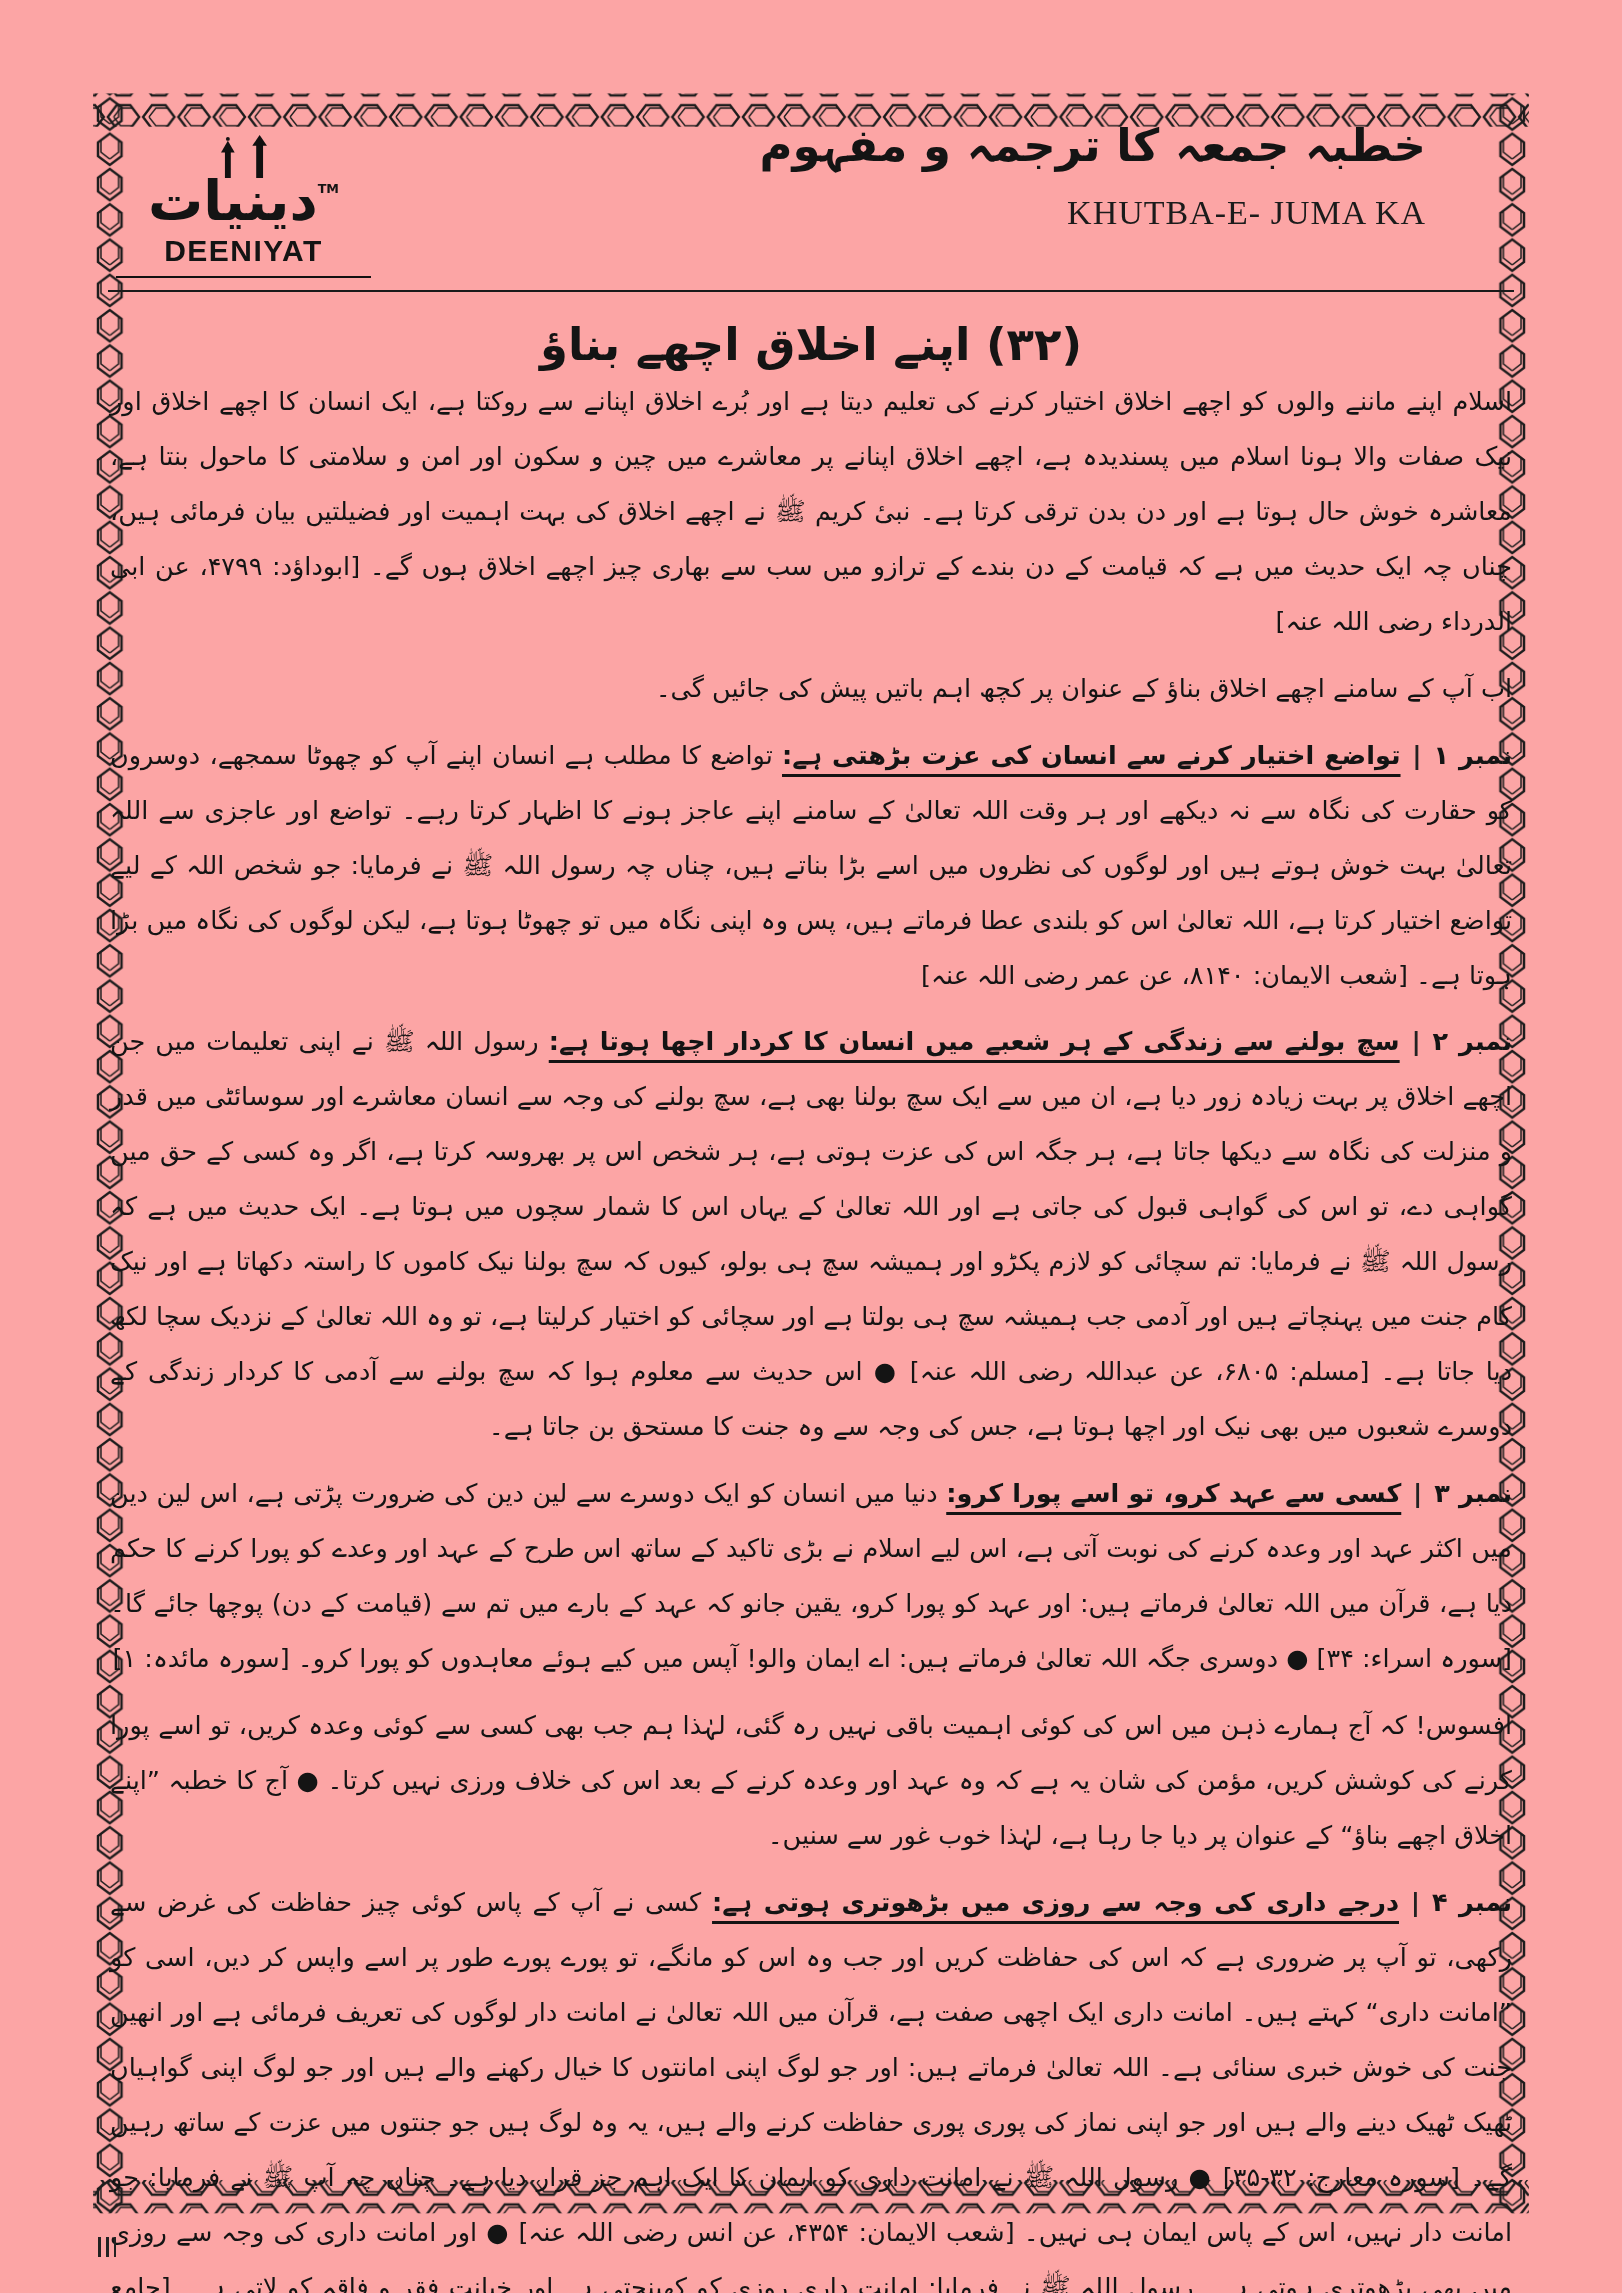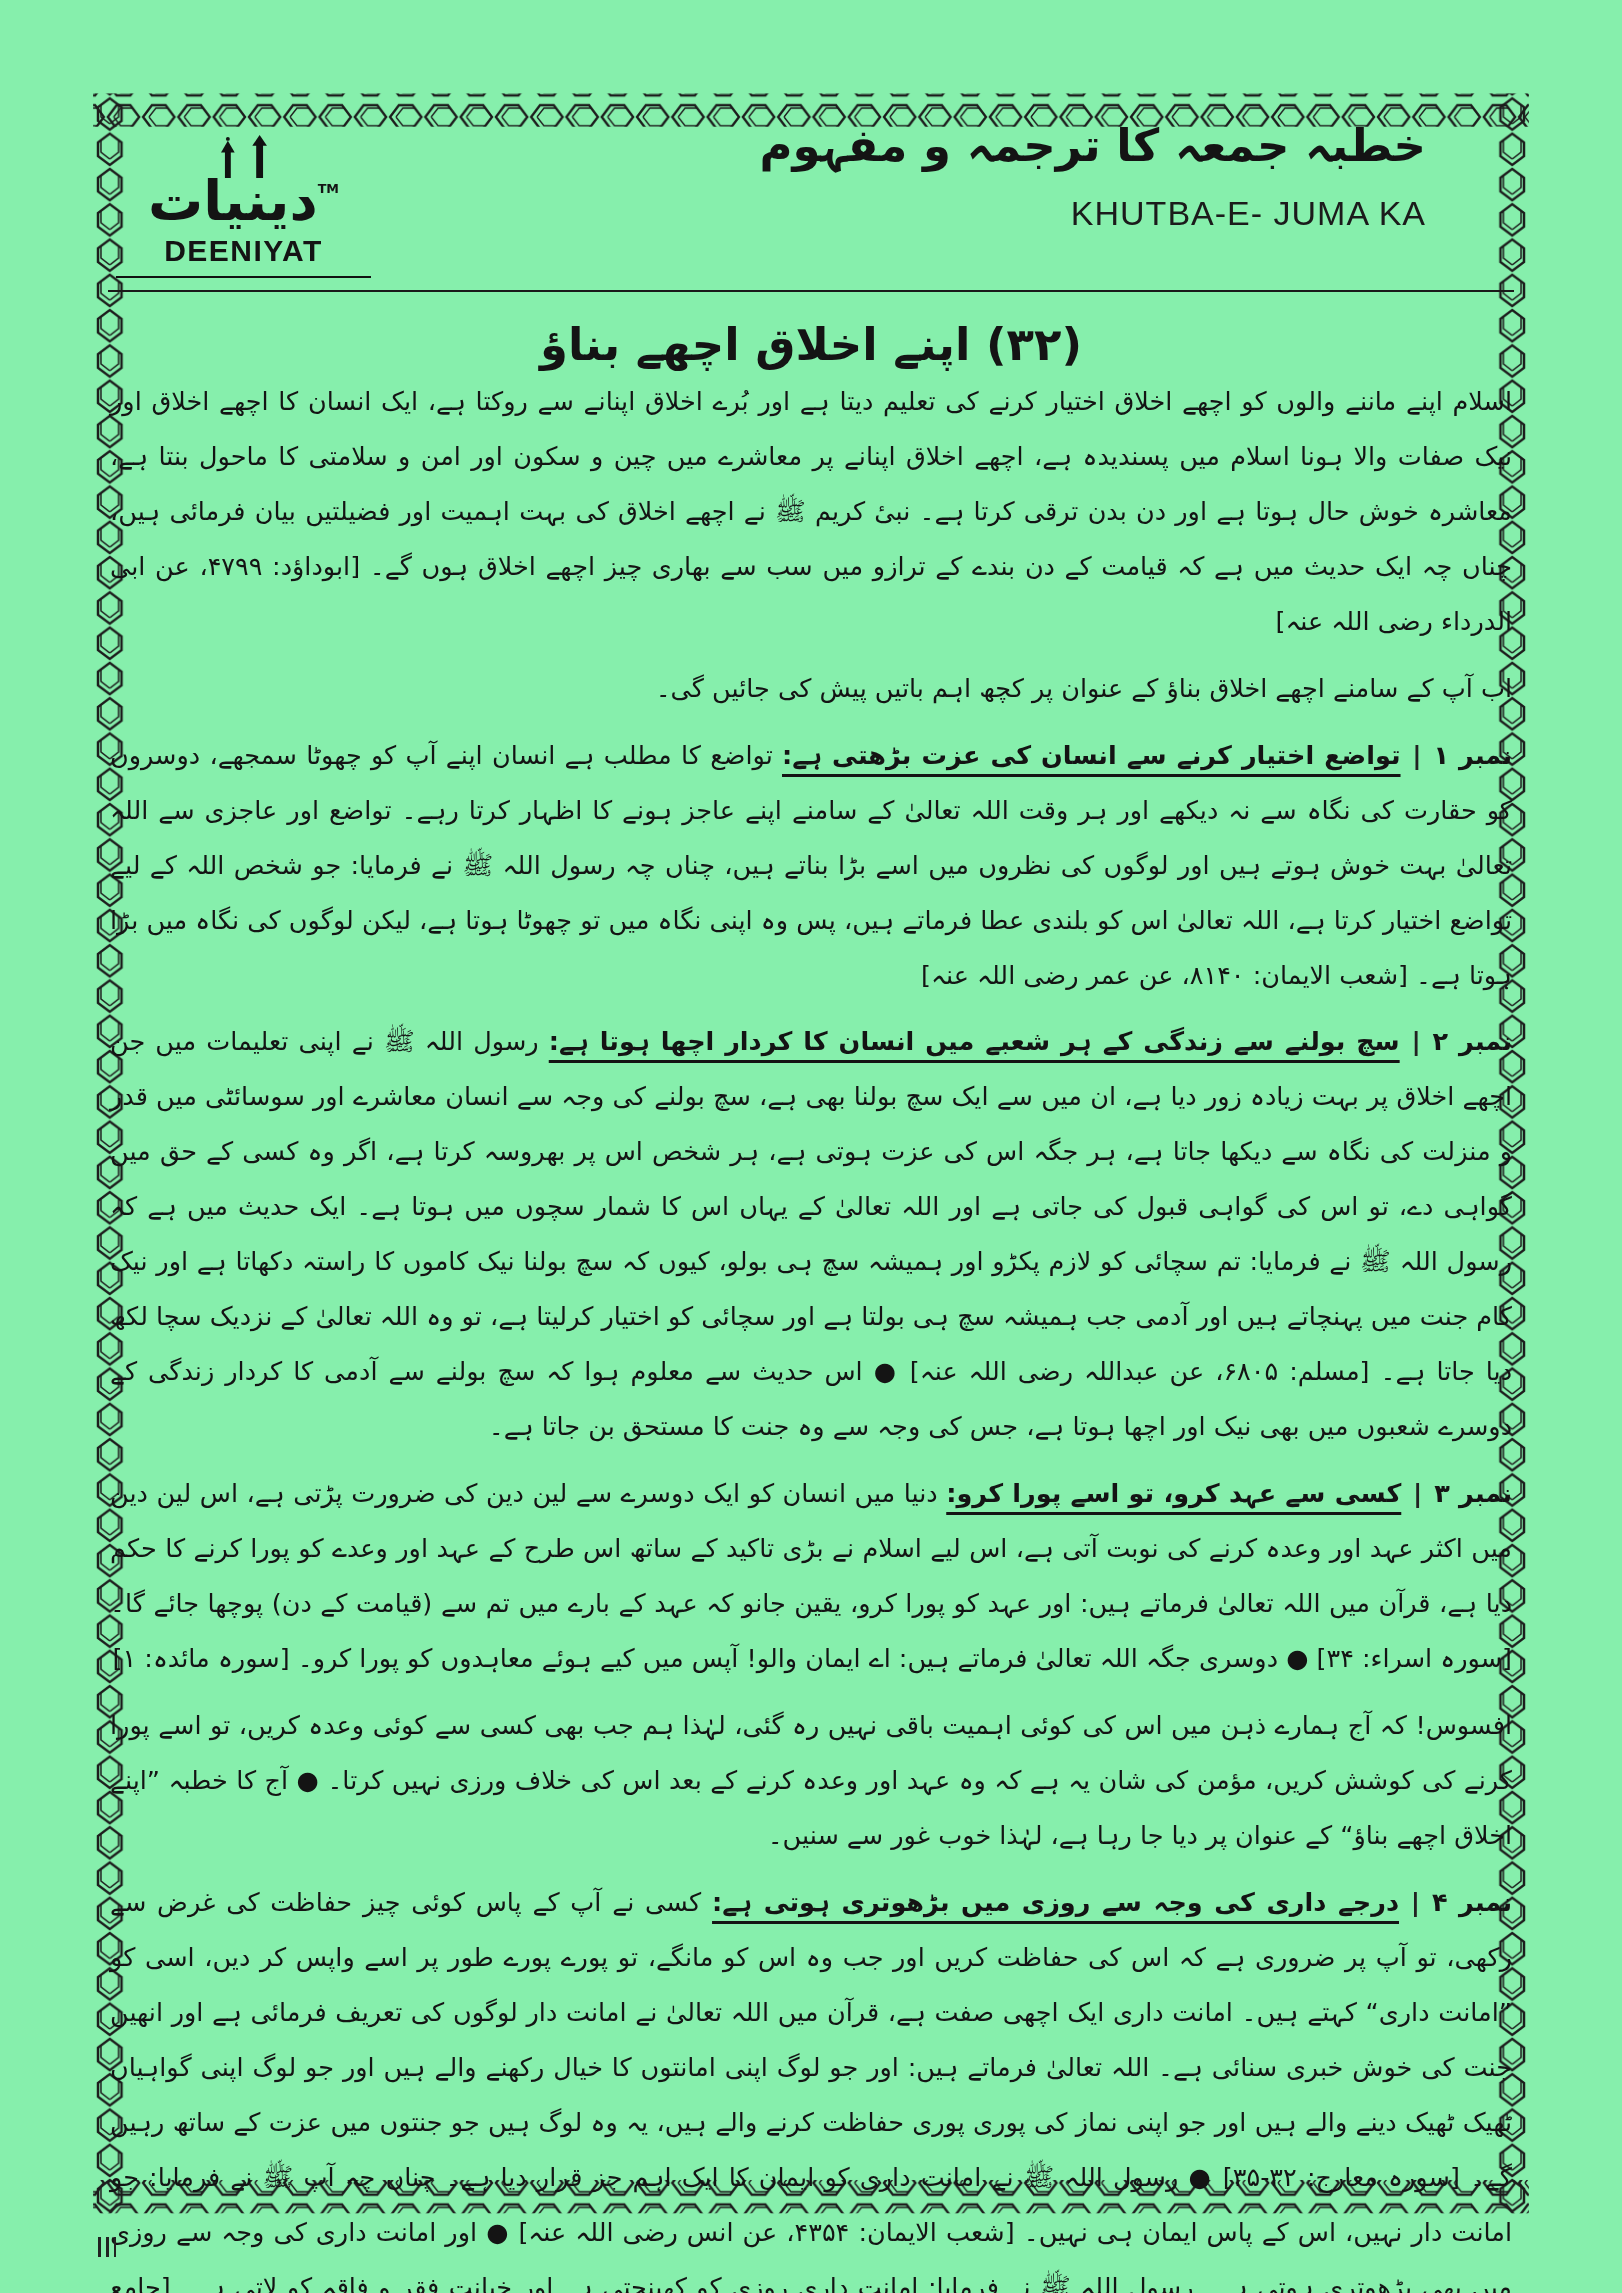--- a/index.html
+++ b/index.html
@@ -1,35 +1,35 @@
 <!DOCTYPE html>
 <html lang="ur"><head>
 <meta charset="utf-8">
 <style>
   html,body{margin:0;padding:0;background:#e8e8e8;}
   .page{
-    position:relative;width:1622px;height:2294px;background:#86efac;
+    position:relative;width:1622px;height:2294px;background:#fca5a5;
     font-family:"DejaVu Sans",sans-serif;color:#141414;overflow:hidden;
   }
   
   .border-frame{position:absolute;left:0;top:0;}
   
   .logo{position:absolute;left:116px;top:135px;width:255px;text-align:center;}
   .logo-minarets{display:block;margin:0 auto -5.9px auto;}
   .logo-arabic{font-size:55px;font-weight:bold;letter-spacing:-1px;line-height:59px;}
   .logo-tm{font-size:12.7px;vertical-align:27.4px;font-weight:bold;letter-spacing:0;}
   .logo-latin{font-family:"Liberation Sans",sans-serif;font-size:30px;font-weight:800;letter-spacing:1.5px;line-height:39px;}
   .logo-rule{height:2px;background:#111;margin-top:5.9px;}
   .cal-title{
     position:absolute;right:196px;top:119px;width:627px;direction:rtl;text-align:left;
     font-size:45px;font-weight:bold;line-height:53px;white-space:nowrap;
   }
   .eng-title{
     position:absolute;right:196px;top:194px;width:745px;text-align:right;
-    font-family:Liberation Sans, sans-serif;font-size:34px;line-height:38px;letter-spacing:1px;color:#1b1b1b;
+    font-family:Liberation Serif, serif;font-size:34px;line-height:38px;letter-spacing:1px;color:#1b1b1b;
   }
   .header-rule{position:absolute;left:108px;right:108px;top:290px;height:2px;background:#1a1a1a;}
   
   .main-heading{
     position:absolute;left:108px;right:108px;top:313px;direction:rtl;text-align:center;
     font-size:45px;font-weight:bold;line-height:63px;margin:0;
   }
   
   .body-text{
     position:absolute;left:110px;right:110px;top:374px;direction:rtl;

